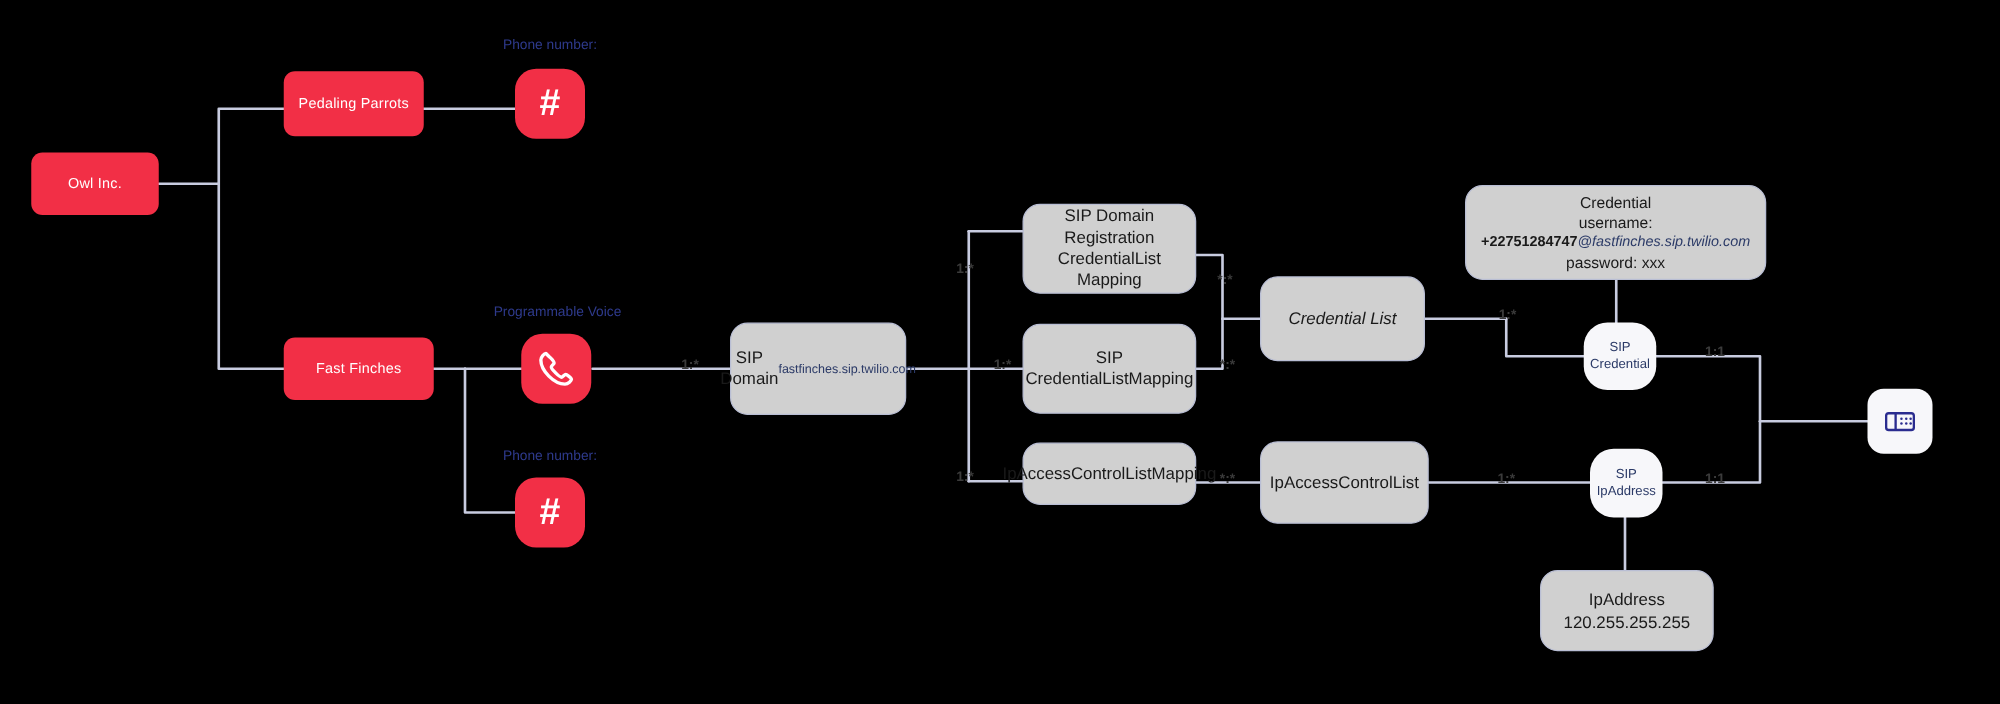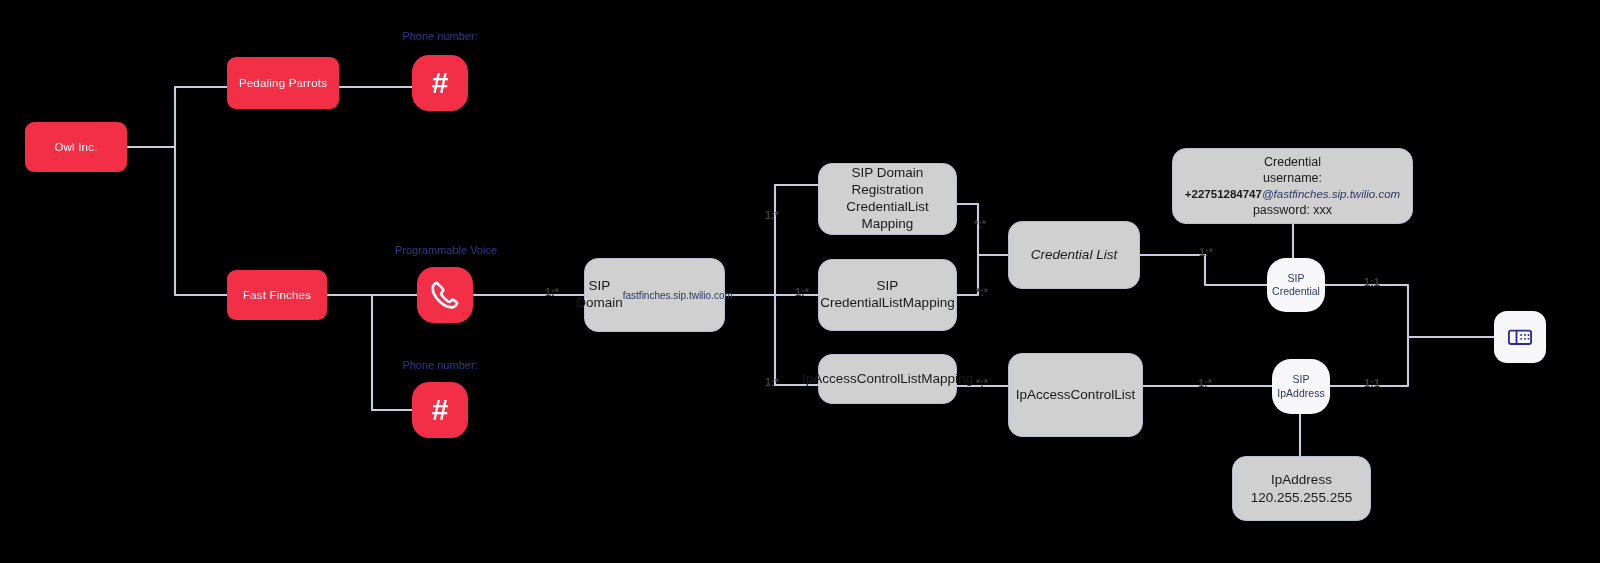--- a/index.html
+++ b/index.html
@@ -112,21 +112,21 @@
   </svg>
 
   <div class="node red-box" style="left:25px;top:122px;width:102px;height:50px;">
     <span>Owl Inc.</span>
   </div>
 
   <div class="node red-box" style="left:227px;top:57px;width:112px;height:52px;">
     <span>Pedaling Parrots</span>
   </div>
 
-  <div class="node red-box" style="left:227px;top:270px;width:100px;height:50px;">
+  <div class="node red-box" style="left:227px;top:270px;width:120px;height:50px;">
     <span>Fast Finches</span>
   </div>
 
   <div class="caption" style="left:346px;top:30px;width:188px;">Phone number:</div>
   <div class="caption" style="left:352px;top:244px;width:188px;">Programmable Voice</div>
   <div class="caption" style="left:346px;top:359px;width:188px;">Phone number:</div>
 
   <div class="node red-icon" style="left:412px;top:55px;width:56px;height:56px;">
     <span class="hashglyph">#</span>
   </div>
@@ -157,21 +157,21 @@
   </div>
 
   <div class="node grey-box" style="left:818px;top:354px;width:139px;height:50px;">
     <span>IpAccessControlListMapping</span>
   </div>
 
   <div class="node grey-box" style="left:1008px;top:221px;width:132px;height:68px;font-style:italic;">
     <span>Credential List</span>
   </div>
 
-  <div class="node grey-box" style="left:1008px;top:353px;width:135px;height:84px;">
+  <div class="node grey-box" style="left:1008px;top:353px;width:135px;height:66px;">
     <span>IpAccessControlList</span>
   </div>
 
   <div class="node grey-box credential" style="left:1172px;top:148px;width:241px;height:76px;flex-direction:column;">
     <span class="credline">Credential</span>
     <span class="credline">username:</span>
     <span class="credline phone"><span>+22751284747</span><span class="dom">@fastfinches.sip.twilio.com</span></span>
     <span class="credline">password: xxx</span>
   </div>
 

